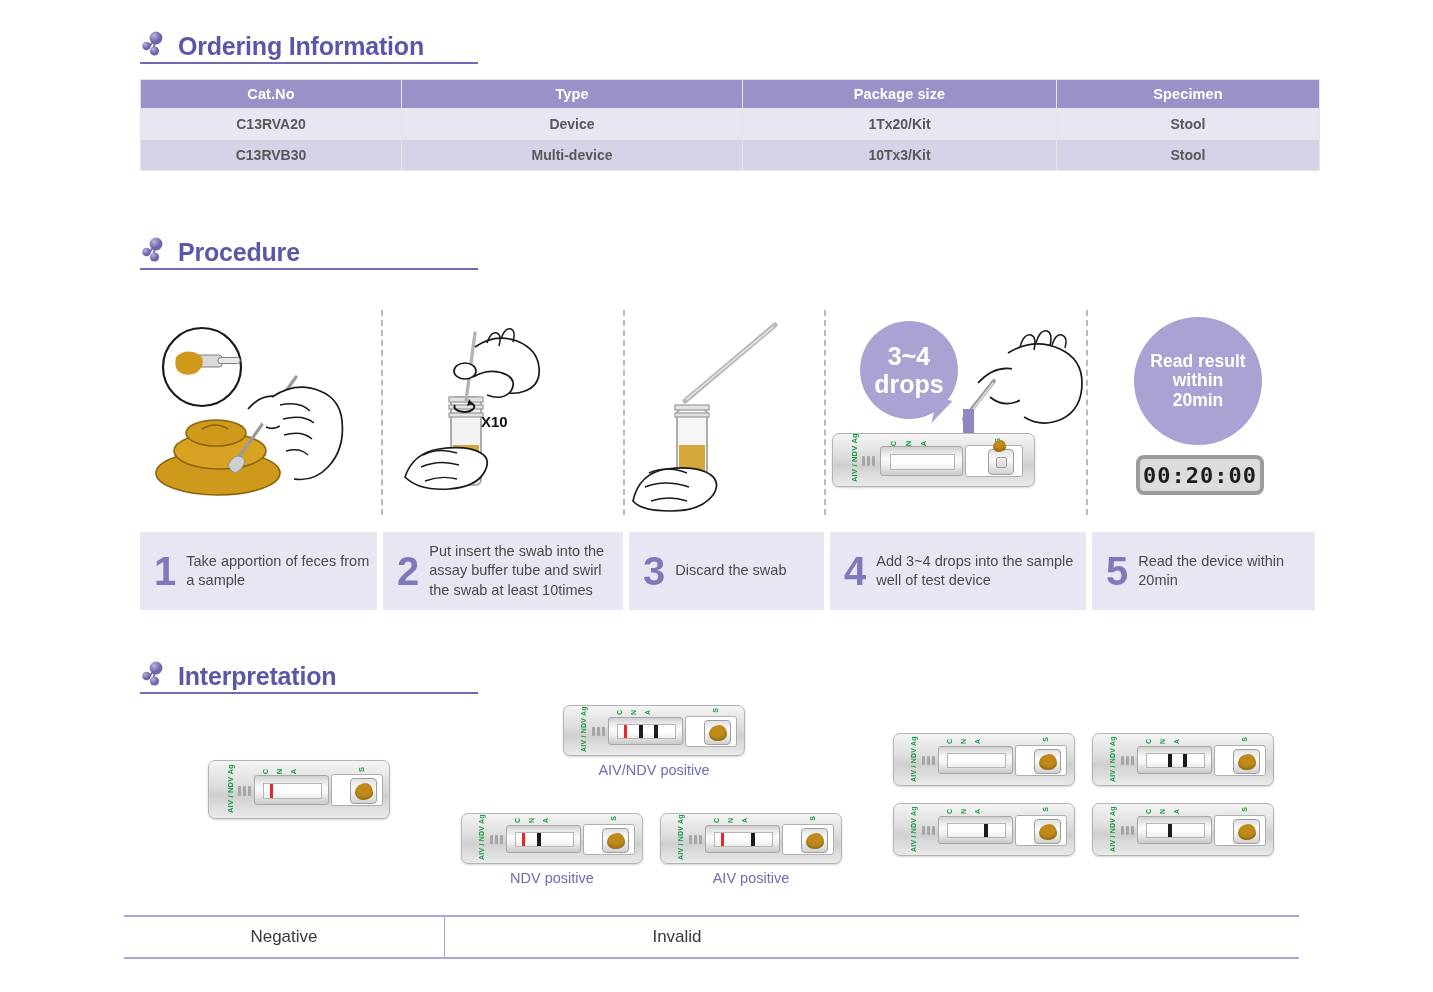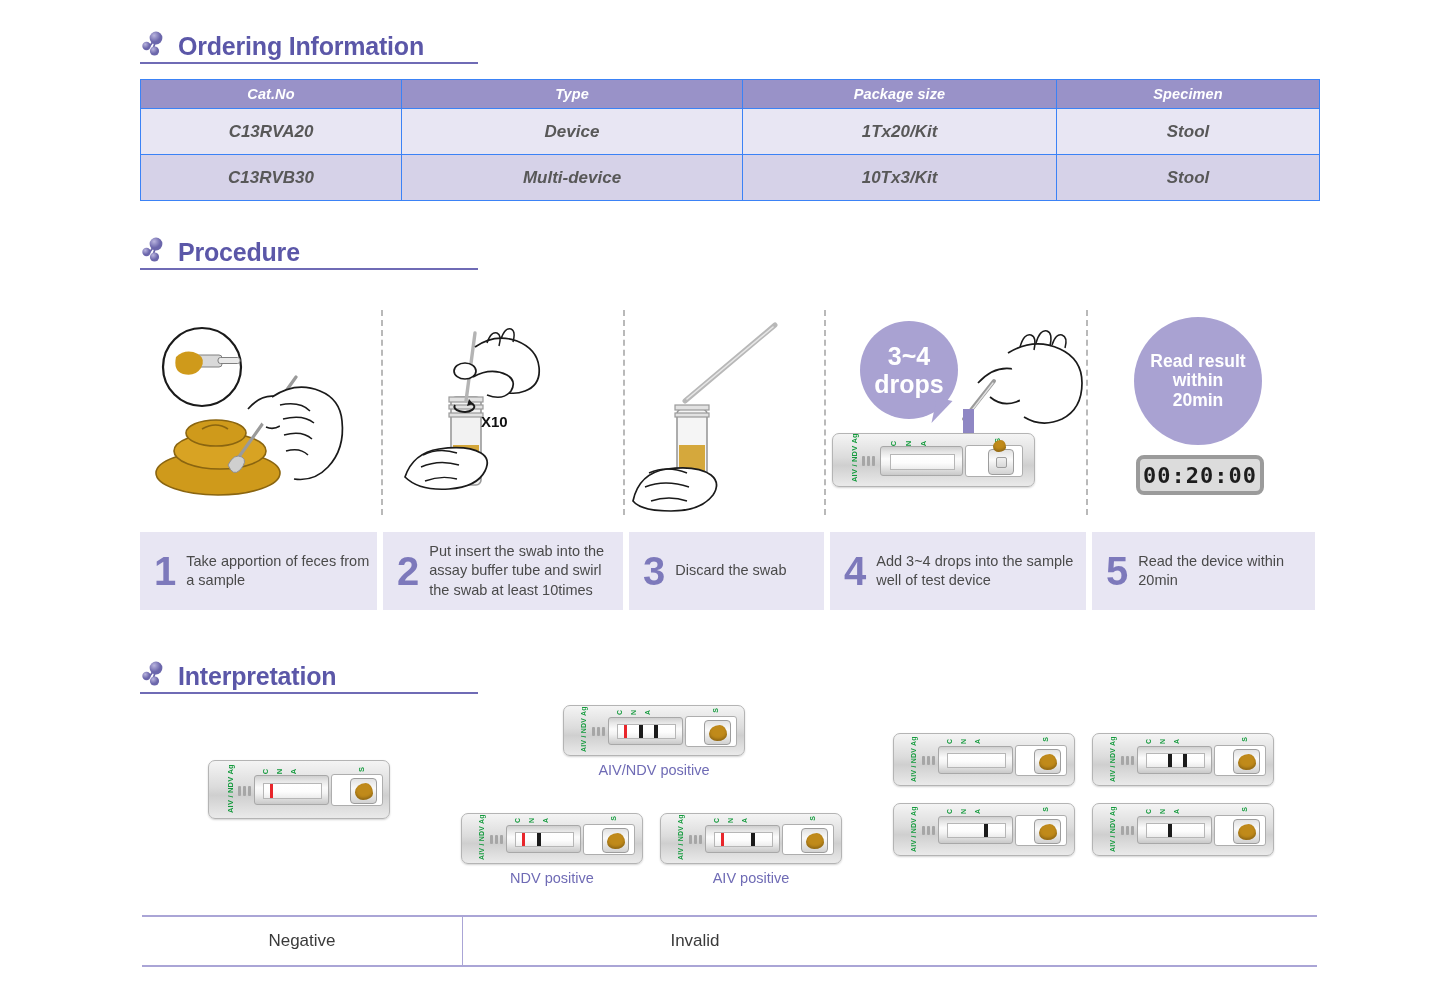--- a/index.html
+++ b/index.html
@@ -33,38 +33,37 @@
     letter-spacing: -0.2px;
     line-height: 1.05;
   }
   .mol-icon { width: 28px; height: 28px; display: block; margin-bottom: 1px; }
 
   
   table.order {
     position: absolute;
     border-collapse: separate;
     border-spacing: 1px;
-    background: #3b82f6;
+    background: #e5e5e5;
     table-layout: fixed;
-    font-style: italic;
   }
   table.order th {
     background: #9992c8;
     color: #ffffff;
     font-size: 14.5px;
     font-weight: bold;
     height: 28px;
     text-align: center;
     letter-spacing: 0.1px;
   }
   table.order td {
-    font-size: 17px;
+    font-size: 14px;
     font-weight: bold;
     color: #585858;
-    height: 45px;
+    height: 30px;
     text-align: center;
   }
   table.order tr.r-odd td  { background: #e8e6f3; }
   table.order tr.r-even td { background: #d6d2e8; }
 
   
   .proc-illus {
     position: absolute;
     left: 140px; top: 305px;
     width: 1175px; height: 215px;
@@ -183,22 +182,22 @@
   
   .interp-label {
     position: absolute;
     font-size: 14.5px;
     color: #6f6bb5;
     text-align: center;
     white-space: nowrap;
   }
   .result-table {
     position: absolute;
-    left: 142px; top: 915px;
-    width: 1175px; height: 52px;
+    left: 124px; top: 915px;
+    width: 1175px; height: 44px;
     border-top: 2px solid #aaa5d6;
     border-bottom: 2px solid #aaa5d6;
     display: flex;
   }
   .result-cell {
     display: flex;
     align-items: center;
     justify-content: center;
     font-size: 17px;
     color: #3a3a3a;

